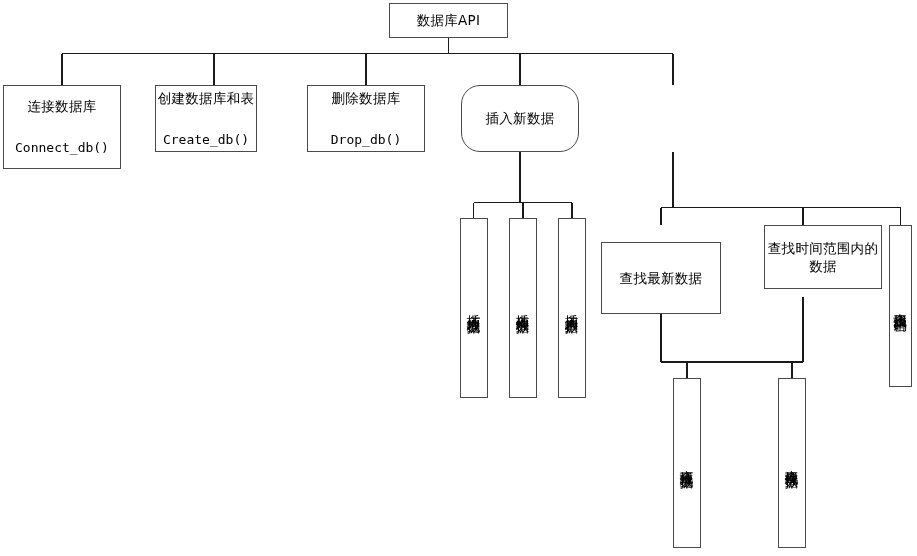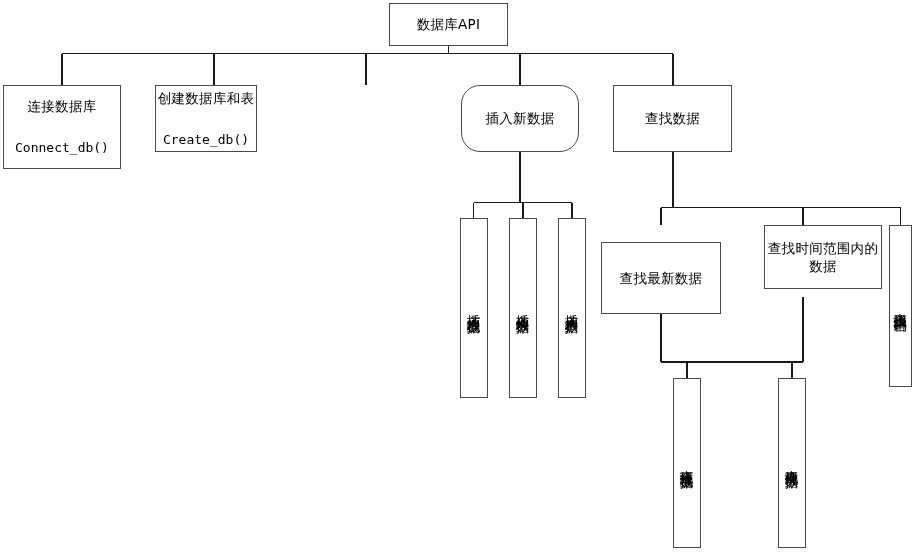--- a/index.html
+++ b/index.html
@@ -100,46 +100,49 @@
       <path d="M900.5,207.5 L900.5,225"></path>
 
       <path d="M661,297 L661,362"></path>
       <path d="M803,297 L803,362"></path>
       <path d="M661,362 L803,362"></path>
       <path d="M687,362 L687,378"></path>
       <path d="M792,362 L792,378"></path>
     </g>
   </svg>
 
-  <div class="node horiz" style="left:389px; top:3px; width:119px; height:43px;">
+  <div class="node horiz" style="left:389px; top:3px; width:119px; height:35px;">
     <span class="label line1">数据库API</span>
   </div>
 
   <div class="node horiz" style="left:3px; top:85px; width:118px; height:84px;">
     <span class="label">
       <span class="line1">连接数据库</span>
       <span class="line2">Connect_db()</span>
     </span>
   </div>
 
   <div class="node horiz" style="left:155px; top:85px; width:102px; height:67px;">
     <span class="label">
       <span class="line1">创建数据库和表</span>
       <span class="line2">Create_db()</span>
     </span>
   </div>
 
+  <div class="node horiz" style="left:307px; top:85px; width:118px; height:67px;">
+    <span class="label">
+      <span class="line1">删除数据库</span>
+      <span class="line2">Drop_db()</span>
+    </span>
+  </div>
 
   <div class="node horiz" style="left:461px; top:85px; width:118px; height:67px;border-radius:19px;">
     <span class="label line1">插入新数据</span>
   </div>
 
-  <div class="node horiz" style="left:613px; top:85px; width:119px; height:67px;">
-    <span class="label line1">查找数据</span>
-  </div>
 
   <div class="node vert" style="left:460px; top:218px; width:28px; height:180px;">
     <span class="label">插入环境数据</span>
   </div>
 
   <div class="node vert" style="left:509px; top:218px; width:28px; height:180px;">
     <span class="label">插入硬件数据</span>
   </div>
 
   <div class="node vert" style="left:558px; top:218px; width:28px; height:180px;">

